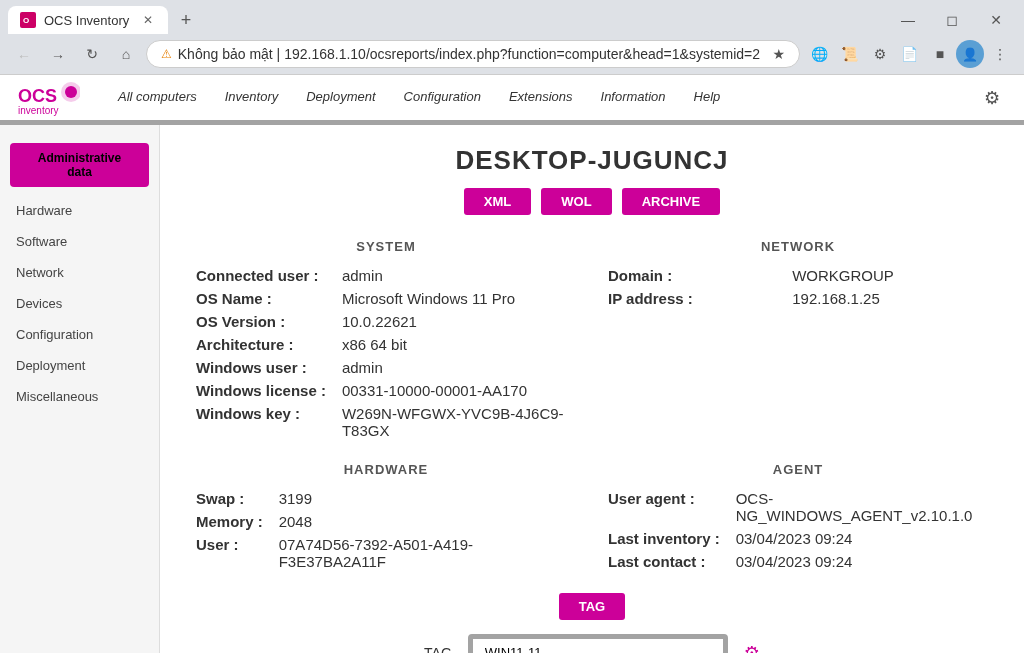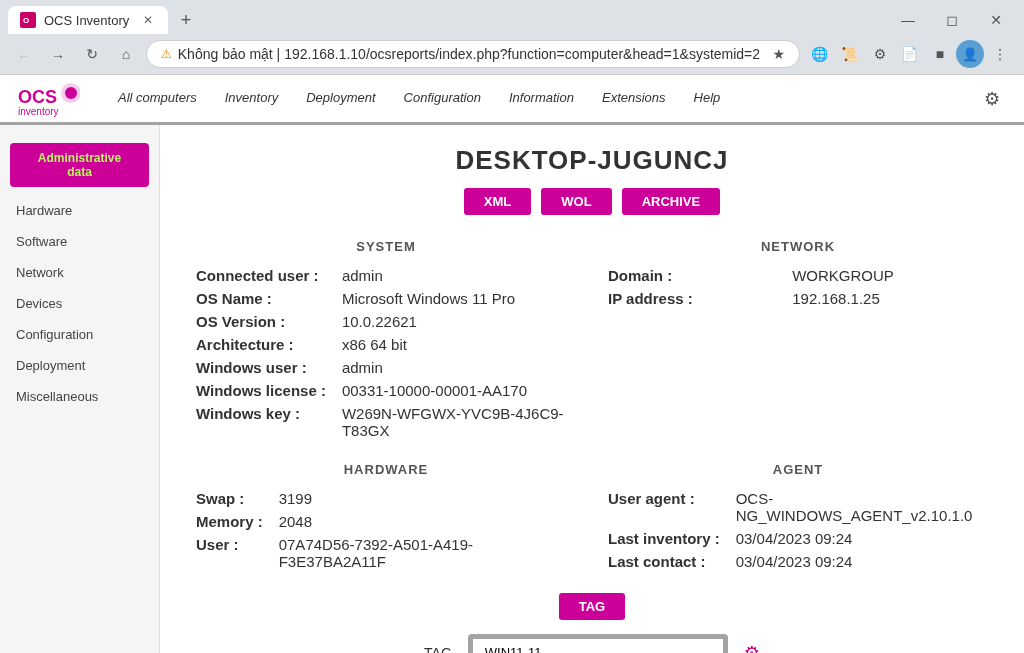--- a/index.html
+++ b/index.html
@@ -21,30 +21,30 @@
     .url-box { flex: 1; background: white; border-radius: 20px; padding: 5px 14px; display: flex; align-items: center; gap: 6px; font-size: 13px; color: #333; border: 1px solid #ccc; }
     .url-security { color: #e67e00; font-size: 12px; }
     .url-text { color: #333; font-size: 14px; overflow: hidden; white-space: nowrap; text-overflow: ellipsis; }
     .toolbar-icons { display: flex; align-items: center; gap: 2px; }
     .toolbar-icon { width: 28px; height: 28px; border-radius: 50%; display: flex; align-items: center; justify-content: center; cursor: pointer; color: #555; font-size: 14px; }
 
     
     .app { background: white; width: 1024px; min-height: 580px; }
 
     
-    .top-nav { display: flex; align-items: center; background: white; border-bottom: 3px solid #a3a3a3; padding: 0 16px; height: 50px; }
+    .top-nav { display: flex; align-items: center; background: white; border-bottom: 5px solid #a3a3a3; padding: 0 16px; height: 50px; }
     .logo { display: flex; align-items: center; gap: 4px; margin-right: 24px; }
     .nav-menu { display: flex; gap: 0; }
     .nav-item { padding: 0 14px; height: 50px; display: flex; align-items: center; font-size: 13px; color: #333; cursor: pointer; border-bottom: 2px solid transparent; font-style: italic; }
     .nav-gear { margin-left: auto; width: 32px; height: 32px; border-radius: 50%; display: flex; align-items: center; justify-content: center; cursor: pointer; color: #555; font-size: 18px; }
 
     
     .content-area { display: flex; min-height: 530px; }
     .sidebar { width: 160px; background: #f5f5f5; border-right: 1px solid #ddd; padding: 10px 0; flex-shrink: 0; }
-    .sidebar-btn { background: #cc0099; color: #bef264; border: none; padding: 8px 14px; margin: 8px 10px; border-radius: 4px; cursor: pointer; font-size: 12px; font-weight: bold; width: calc(100% - 20px); text-align: center; }
+    .sidebar-btn { background: #cc0099; color: #000000; border: none; padding: 8px 14px; margin: 8px 10px; border-radius: 4px; cursor: pointer; font-size: 12px; font-weight: bold; width: calc(100% - 20px); text-align: center; }
     .sidebar-item { padding: 8px 16px; color: #444; cursor: pointer; font-size: 13px; }
 
     
     .main { flex: 1; padding: 20px 30px; }
     .computer-title { text-align: center; font-size: 26px; font-weight: bold; color: #333; margin-bottom: 12px; letter-spacing: 1px; }
     .action-buttons { display: flex; justify-content: center; gap: 10px; margin-bottom: 24px; }
     .action-btn { padding: 6px 20px; border: none; border-radius: 3px; cursor: pointer; font-size: 13px; font-weight: bold; color: white; }
     .btn-xml { background: #cc0099; }
     .btn-wol { background: #cc0099; }
     .btn-archive { background: #cc0099; }
@@ -125,22 +125,22 @@
         <text x="2" y="34" font-size="10" fill="#cc0099">inventory</text>
         <circle cx="55" cy="12" r="10" fill="#cc0099" opacity="0.2"></circle>
         <circle cx="55" cy="12" r="6" fill="#cc0099"></circle>
       </svg>
     </div>
     <nav class="nav-menu">
       <div class="nav-item">All computers</div>
       <div class="nav-item">Inventory</div>
       <div class="nav-item">Deployment</div>
       <div class="nav-item">Configuration</div>
+      <div class="nav-item">Extensions</div>
       <div class="nav-item">Information</div>
-      <div class="nav-item">Extensions</div>
       <div class="nav-item">Help</div>
     </nav>
     <div class="nav-gear">⚙</div>
   </div>
 
   <div class="content-area">
 
     <div class="sidebar">
       <button class="sidebar-btn">Administrative data</button>
       <div class="sidebar-item">Hardware</div>

